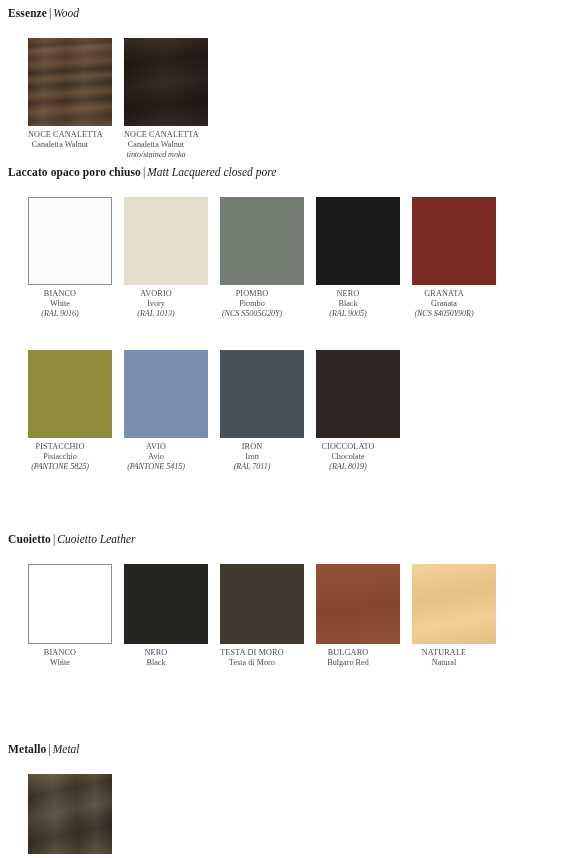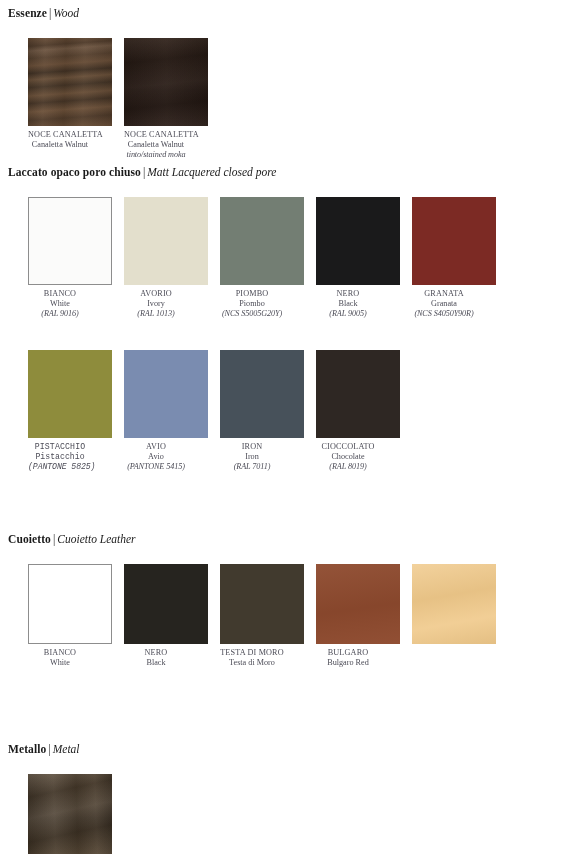--- a/index.html
+++ b/index.html
@@ -195,21 +195,21 @@
           </div>
         </div>
         <div class="cell" style="margin-bottom: 30px;">
           <div class="swatch" style="height: 88px; background: rgb(124, 42, 36);"></div>
           <div class="labels">
             <span class="l-it">GRANATA</span>
             <span class="l-en">Granata</span>
             <span class="l-code">(NCS S4050Y90R)</span>
           </div>
         </div>
-        <div class="cell" style="margin-bottom: 14px; font-family: Liberation Mono, monospace;">
+        <div class="cell" style="margin-bottom: 14px;">
           <div class="swatch" style="height: 88px; background: rgb(142, 140, 60);"></div>
           <div class="labels">
             <span class="l-it">PISTACCHIO</span>
             <span class="l-en">Pistacchio</span>
             <span class="l-code">(PANTONE 5825)</span>
           </div>
         </div>
         <div class="cell" style="margin-bottom: 0;">
           <div class="swatch" style="height: 88px; background: rgb(122, 140, 176);"></div>
           <div class="labels">
@@ -262,20 +262,24 @@
         </div>
         <div class="cell" style="margin-bottom: 14px;">
           <div class="swatch leather-bulgaro" style="height: 80px; background-color: rgb(142, 74, 46);"></div>
           <div class="labels">
             <span class="l-it">BULGARO</span>
             <span class="l-en">Bulgaro Red</span>
           </div>
         </div>
         <div class="cell" style="margin-bottom: 14px;">
           <div class="swatch leather-naturale" style="height: 80px; background-color: rgb(240, 201, 138);"></div>
+          <div class="labels">
+            <span class="l-it">NATURALE</span>
+            <span class="l-en">Natural</span>
+          </div>
         </div>
       </div>
     </div>
     <div class="section" style="top: 742px;">
       <div class="section-header"><span class="it-name">Metallo</span><span class="sep">|</span><span class="en-name">Metal</span></div>
       <div class="grid" style="margin-top: 18px;">
         <div class="cell" style="margin-bottom: 14px;">
           <div class="swatch metal-bronzoro" style="height: 80px; background-color: rgb(78, 64, 47);"></div>
           <div class="labels"></div>
         </div>

